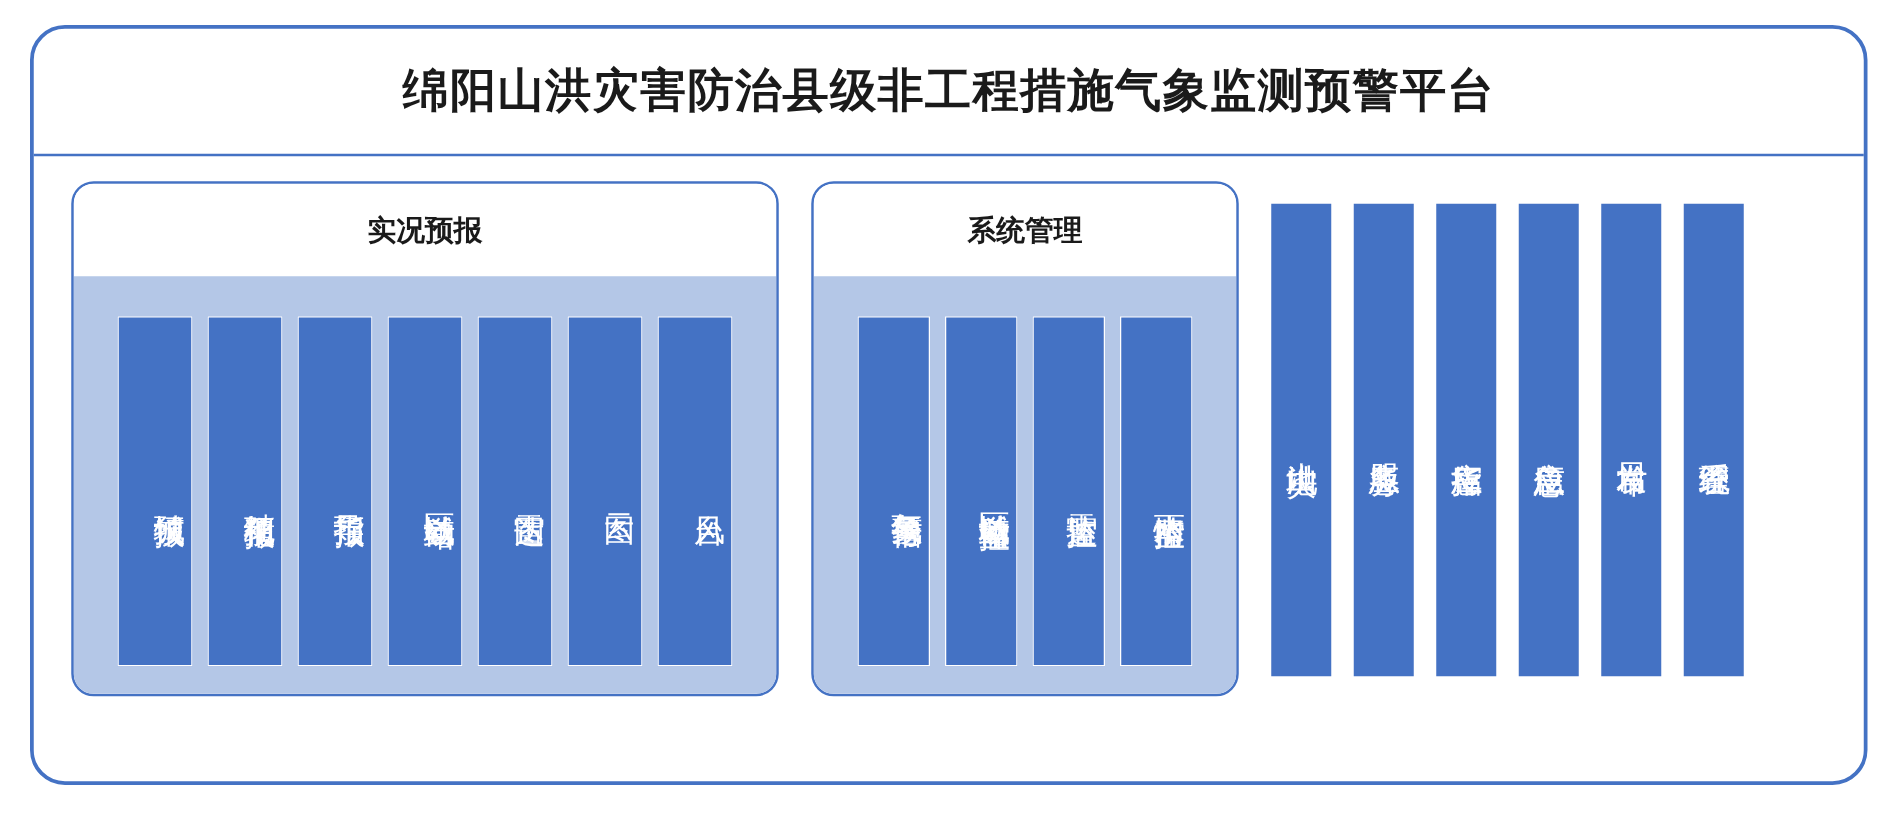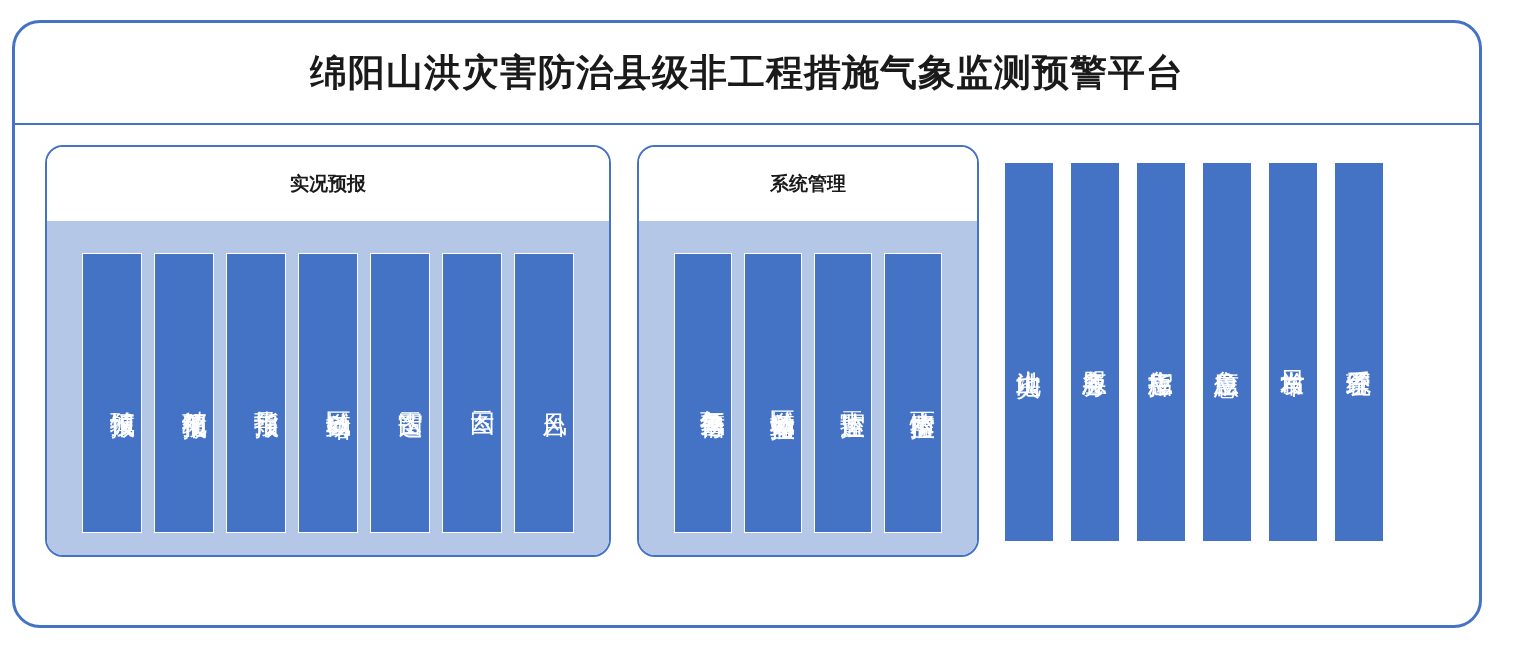--- a/index.html
+++ b/index.html
@@ -12,21 +12,21 @@
     height: 654px;
     font-family: "Liberation Sans", sans-serif;
     overflow: hidden;
   }
 
   #canvas {
     position: relative;
     width: 1518px;
     height: 488px;
     box-sizing: border-box;
-    padding: 20px 12px;
+    padding: 20px 24px;
   }
 
   
   .outer-frame {
     position: relative;
     width: 1470px;
     height: 608px;
     box-sizing: border-box;
     border: 3px solid #4472c4;
     border-radius: 28px;
@@ -72,21 +72,21 @@
   }
   .group-header {
     height: 74px;
     min-height: 74px;
     display: flex;
     align-items: center;
     justify-content: center;
     background: #ffffff;
   }
   .group-title {
-    font-size: 19px;
+    font-size: 23px;
     font-weight: bold;
     color: #1a1a1a;
   }
   .group-body {
     flex: 1;
     background: #b4c7e7;
     display: flex;
     align-items: stretch;
     justify-content: center;
     gap: 12px;

